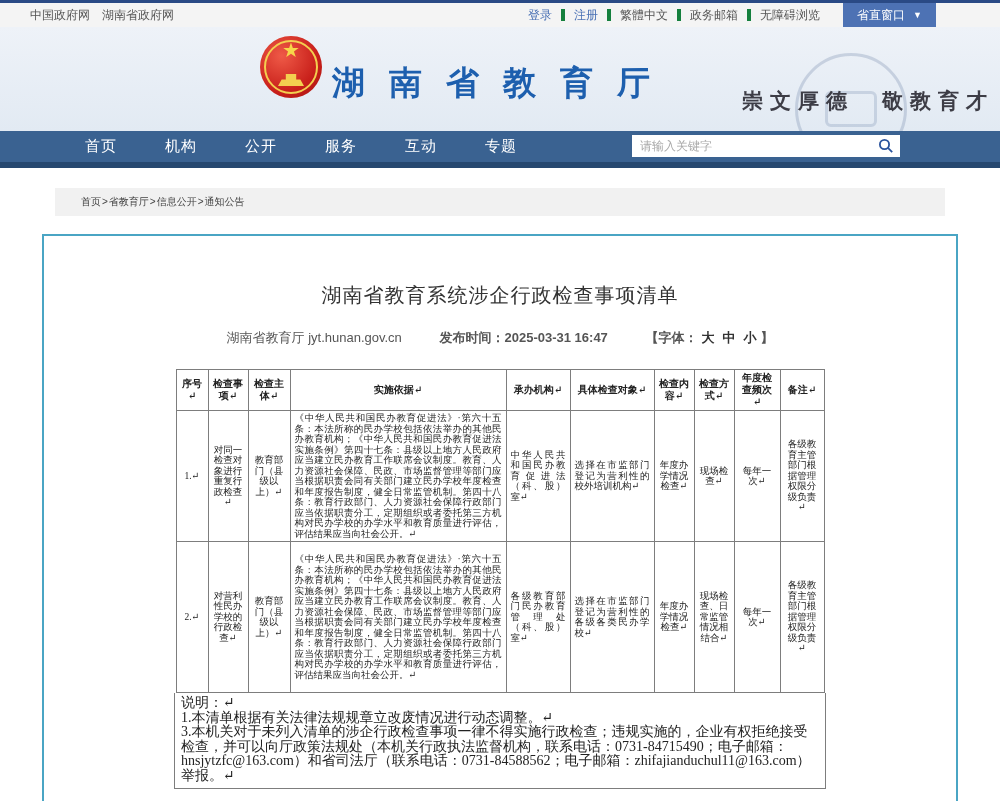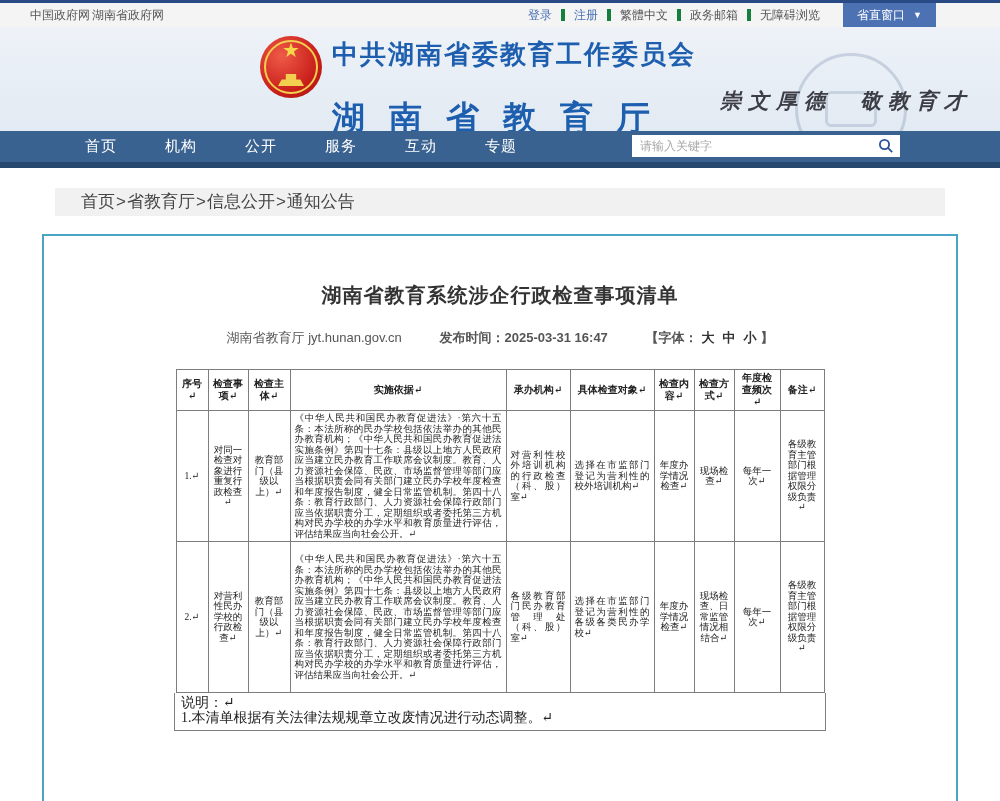--- a/index.html
+++ b/index.html
@@ -2,21 +2,21 @@
 <html><head>
 <meta charset="utf-8">
 <style>
   html,body{margin:0;padding:0;width:1000px;height:801px;overflow:hidden;background:#fff;
     font-family:"Liberation Sans","DejaVu Sans",sans-serif;}
   a{text-decoration:none;color:inherit;cursor:pointer;}
 
   
   .topbar{height:24px;border-top:3px solid #2a4a85;background:#f4f4f4;display:flex;
     align-items:center;justify-content:space-between;font-size:12px;color:#555;}
-  .topbar-left{padding-left:30px;display:flex;gap:2px;}
+  .topbar-left{padding-left:30px;display:flex;gap:12px;}
   .topbar-right{display:flex;align-items:center;}
   .topbar-right .tlink{padding:0 9px;border-right:4px solid #15803d;line-height:12px;}
   .topbar-right .tlink:last-of-type{border-right:none;}
   .topbar-right .hl{color:#4b72b5;}
   .province-btn{margin:0 64px 0 14px;background:#4d72b4;color:#fff;border:none;font-size:12px;
     padding:4px 14px;cursor:pointer;display:flex;gap:8px;align-items:center;font-family:inherit;}
   .province-btn .arr{font-size:9px;}
 
   
   .banner{height:104px;background:linear-gradient(180deg,#eef2f8,#e2eaf3);position:relative;overflow:hidden;}
@@ -26,43 +26,43 @@
   .emblem .star-big{position:absolute;left:50%;top:4px;transform:translateX(-50%);color:#f7d64a;font-size:20px;line-height:20px;}
   .emblem .gate{position:absolute;left:50%;bottom:12px;transform:translateX(-50%);width:26px;height:12px;
     background:#f3cf4f;clip-path:polygon(0 100%,100% 100%,86% 45%,70% 45%,70% 0,30% 0,30% 45%,14% 45%);}
   .org{position:absolute;left:332px;top:10px;}
   .org1{font-size:26px;font-weight:bold;color:#1d5fae;letter-spacing:2px;}
   .org2{font-size:33px;font-weight:bold;color:#1d5fae;letter-spacing:24px;margin-top:24px;white-space:nowrap;}
   .seal{position:absolute;left:795px;top:26px;width:106px;height:106px;border-radius:50%;
     border:3px solid rgba(108,130,166,0.28);}
   .seal::before{content:"";position:absolute;left:50%;top:50%;transform:translate(-50%,-50%);
     width:46px;height:30px;border:3px solid rgba(108,130,166,0.25);border-radius:6px;}
-  .motto{position:absolute;left:720px;top:60px;font-family:"Liberation Serif","DejaVu Serif",serif;
-    font-weight:bold;font-style:italic;font-size:21px;color:#3d3d46;letter-spacing:7px;white-space:nowrap;}
+  .motto{position:absolute;left:742px;top:60px;font-family:"Liberation Serif","DejaVu Serif",serif;
+    font-weight:bold;font-size:21px;color:#3d3d46;letter-spacing:7px;white-space:nowrap;}
 
   
   .nav{height:31px;background:#3a6291;display:flex;align-items:center;position:relative;}
   .nav-item{color:#fff;font-size:15px;margin-left:48px;letter-spacing:1px;}
   .nav-item:first-child{margin-left:85px;}
   .searchbox{position:absolute;right:100px;top:4px;width:268px;height:22px;background:#fff;
     display:flex;align-items:center;}
   .searchbox input{flex:1;border:none;outline:none;font-size:12px;padding:0 8px;color:#333;
     font-family:inherit;background:transparent;}
   .searchbox input::placeholder{color:#a8a8a8;}
   .searchbox svg{margin-right:6px;}
   .navstrip{height:6px;background:#26486f;}
 
   
   .breadcrumb-bar{margin:20px 55px 0 55px;height:28px;background:#f1f1f1;line-height:28px;
-    padding-left:26px;font-size:17px;color:#444;}
+    padding-left:26px;font-size:10px;color:#444;}
   .breadcrumb-bar .sep{margin:0 1px;}
 
   
   .card{margin:18px 42px 0 42px;border:2px solid #4aa5c4;background:#fff;padding-bottom:80px;}
-  .page-title{text-align:center;font-size:20px;font-weight:bold;color:#333;margin:46px 0 0 0;letter-spacing:1px;}
+  .page-title{text-align:center;font-size:20px;font-weight:normal;color:#333;margin:46px 0 0 0;letter-spacing:1px;}
   .meta{text-align:center;font-size:13px;color:#555;margin-top:20px;}
   .meta .gap{margin-left:34px;font-weight:bold;}
   .meta .fontsel a{margin:0 4px;color:#333;}
 
   
   table.insp{border-collapse:collapse;table-layout:fixed;width:648px;margin:22px auto 0 auto;
     font-family:"Liberation Serif","DejaVu Serif","DejaVu Sans",serif;font-size:9.5px;color:#222;}
   table.insp th,table.insp td{border:1px solid #7d7d7d;padding:2px 4px;vertical-align:middle;
     line-height:10.5px;word-break:break-all;}
   table.insp th{font-weight:bold;text-align:center;font-size:10px;line-height:12px;}
@@ -95,21 +95,20 @@
     </button>
   </div>
 </div>
 
 <div class="banner">
   <div class="emblem">
     <span class="star-big">★</span>
     <span class="gate"></span>
   </div>
   <div class="org">
-    <div class="org1">中共湖南省委教育工作委员会</div>
     <div class="org2">湖南省教育厅</div>
   </div>
   <div class="seal"></div>
   <div class="motto">崇文厚德　敬教育才</div>
 </div>
 
 <div class="nav">
   <a class="nav-item">首页</a>
   <a class="nav-item">机构</a>
   <a class="nav-item">公开</a>
@@ -165,21 +164,21 @@
         <th>年度检查频次↵</th>
         <th>备注↵</th>
       </tr>
     </thead>
     <tbody>
       <tr class="r1">
         <td>1.↵</td>
         <td>对同一检查对象进行重复行政检查↵</td>
         <td>教育部门（县级以上）↵</td>
         <td class="lft">《中华人民共和国民办教育促进法》·第六十五条：本法所称的民办学校包括依法举办的其他民办教育机构；《中华人民共和国民办教育促进法实施条例》第四十七条：县级以上地方人民政府应当建立民办教育工作联席会议制度。教育、人力资源社会保障、民政、市场监督管理等部门应当根据职责会同有关部门建立民办学校年度检查和年度报告制度，健全日常监管机制。第四十八条：教育行政部门、人力资源社会保障行政部门应当依据职责分工，定期组织或者委托第三方机构对民办学校的办学水平和教育质量进行评估，评估结果应当向社会公开。↵</td>
-        <td class="lft">对营利性校外培训机构的行政检查（科、股）室↵</td>
+        <td class="lft">中华人民共和国民办教育促进法（科、股）室↵</td>
         <td class="lft">选择在市监部门登记为营利性的校外培训机构↵</td>
         <td>年度办学情况检查↵</td>
         <td>现场检查↵</td>
         <td>每年一次↵</td>
         <td>各级教育主管部门根据管理权限分级负责↵</td>
       </tr>
       <tr class="r2">
         <td>2.↵</td>
         <td>对营利性民办学校的行政检查↵</td>
         <td>教育部门（县级以上）↵</td>
@@ -190,15 +189,16 @@
         <td>现场检查、日常监管情况相结合↵</td>
         <td>每年一次↵</td>
         <td>各级教育主管部门根据管理权限分级负责↵</td>
       </tr>
     </tbody>
   </table>
 
   <div class="notes">
     <div>说明：↵</div>
     <div>1.本清单根据有关法律法规规章立改废情况进行动态调整。↵</div>
+    <div>3.本机关对于未列入清单的涉企行政检查事项一律不得实施行政检查；违规实施的，企业有权拒绝接受检查，并可以向厅政策法规处（本机关行政执法监督机构，联系电话：0731-84715490；电子邮箱：hnsjytzfc@163.com）和省司法厅（联系电话：0731-84588562；电子邮箱：zhifajianduchul11@163.com）举报。↵</div>
   </div>
 
 </div>
 
 </body></html>

